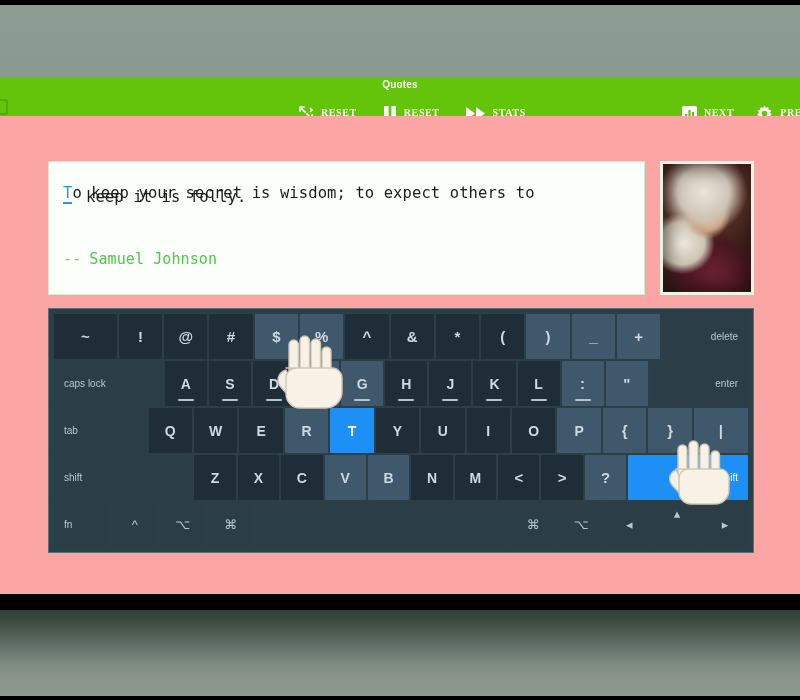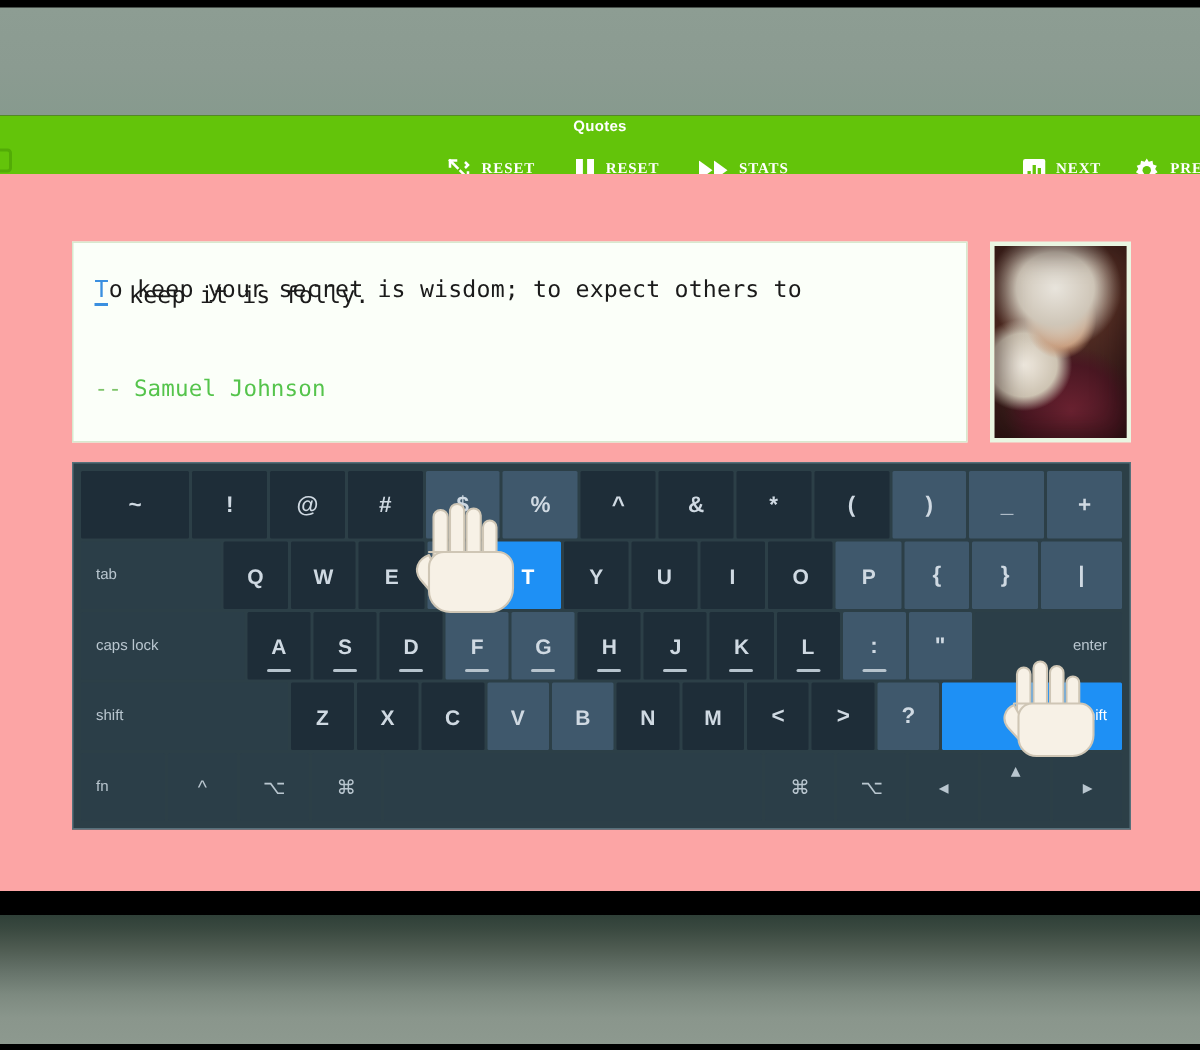--- a/index.html
+++ b/index.html
@@ -285,53 +285,54 @@
           <div class="key sym" style="flex: 1 1 0px;">#</div>
           <div class="key lit sym" style="flex: 1 1 0px;">$</div>
           <div class="key lit sym" style="flex: 1 1 0px;">%</div>
           <div class="key sym" style="flex: 1 1 0px;">^</div>
           <div class="key sym" style="flex: 1 1 0px;">&amp;</div>
           <div class="key sym" style="flex: 1 1 0px;">*</div>
           <div class="key sym" style="flex: 1 1 0px;">(</div>
           <div class="key lit sym" style="flex: 1 1 0px;">)</div>
           <div class="key lit sym" style="flex: 1 1 0px;">_</div>
           <div class="key lit sym" style="flex: 1 1 0px;">+</div>
+          <div class="key mod r" style="flex: 1.75 1 0px;">delete</div>
+        </div>
+        <div class="krow">
+          <div class="key mod" style="flex: 2.35 1 0px;">caps lock</div>
+          <div class="key homebar" style="flex: 1 1 0px;">A</div>
+          <div class="key homebar" style="flex: 1 1 0px;">S</div>
+          <div class="key homebar" style="flex: 1 1 0px;">D</div>
+          <div class="key lit homebar" style="flex: 1 1 0px;">F</div>
+          <div class="key lit homebar" style="flex: 1 1 0px;">G</div>
+          <div class="key homebar" style="flex: 1 1 0px;">H</div>
+          <div class="key homebar" style="flex: 1 1 0px;">J</div>
+          <div class="key homebar" style="flex: 1 1 0px;">K</div>
+          <div class="key homebar" style="flex: 1 1 0px;">L</div>
+          <div class="key lit sym homebar" style="flex: 1 1 0px;">:</div>
+          <div class="key lit sym" style="flex: 1 1 0px;">"</div>
+          <div class="key mod r" style="flex: 2.1 1 0px;">enter</div>
         </div>
         <div class="krow">
           <div class="key mod" style="flex: 1.9 1 0px;">tab</div>
           <div class="key" style="flex: 1 1 0px;">Q</div>
           <div class="key" style="flex: 1 1 0px;">W</div>
           <div class="key" style="flex: 1 1 0px;">E</div>
           <div class="key lit" style="flex: 1 1 0px;">R</div>
           <div class="key active" style="flex: 1 1 0px;">T</div>
           <div class="key" style="flex: 1 1 0px;">Y</div>
           <div class="key" style="flex: 1 1 0px;">U</div>
           <div class="key" style="flex: 1 1 0px;">I</div>
           <div class="key" style="flex: 1 1 0px;">O</div>
           <div class="key lit" style="flex: 1 1 0px;">P</div>
           <div class="key lit sym" style="flex: 1 1 0px;">{</div>
           <div class="key lit sym" style="flex: 1 1 0px;">}</div>
           <div class="key lit sym" style="flex: 1.25 1 0px;">|</div>
         </div>
         <div class="krow">
-          <div class="key mod" style="flex: 2.35 1 0px;">caps lock</div>
-          <div class="key homebar" style="flex: 1 1 0px;">A</div>
-          <div class="key homebar" style="flex: 1 1 0px;">S</div>
-          <div class="key homebar" style="flex: 1 1 0px;">D</div>
-          <div class="key lit homebar" style="flex: 1 1 0px;">F</div>
-          <div class="key lit homebar" style="flex: 1 1 0px;">G</div>
-          <div class="key homebar" style="flex: 1 1 0px;">H</div>
-          <div class="key homebar" style="flex: 1 1 0px;">J</div>
-          <div class="key homebar" style="flex: 1 1 0px;">K</div>
-          <div class="key homebar" style="flex: 1 1 0px;">L</div>
-          <div class="key lit sym homebar" style="flex: 1 1 0px;">:</div>
-          <div class="key lit sym" style="flex: 1 1 0px;">"</div>
-          <div class="key mod r" style="flex: 2.1 1 0px;">enter</div>
-        </div>
-        <div class="krow">
           <div class="key mod" style="flex: 3.1 1 0px;">shift</div>
           <div class="key" style="flex: 1 1 0px;">Z</div>
           <div class="key" style="flex: 1 1 0px;">X</div>
           <div class="key" style="flex: 1 1 0px;">C</div>
           <div class="key lit" style="flex: 1 1 0px;">V</div>
           <div class="key lit" style="flex: 1 1 0px;">B</div>
           <div class="key" style="flex: 1 1 0px;">N</div>
           <div class="key" style="flex: 1 1 0px;">M</div>
           <div class="key sym" style="flex: 1 1 0px;">&lt;</div>
           <div class="key sym" style="flex: 1 1 0px;">&gt;</div>

